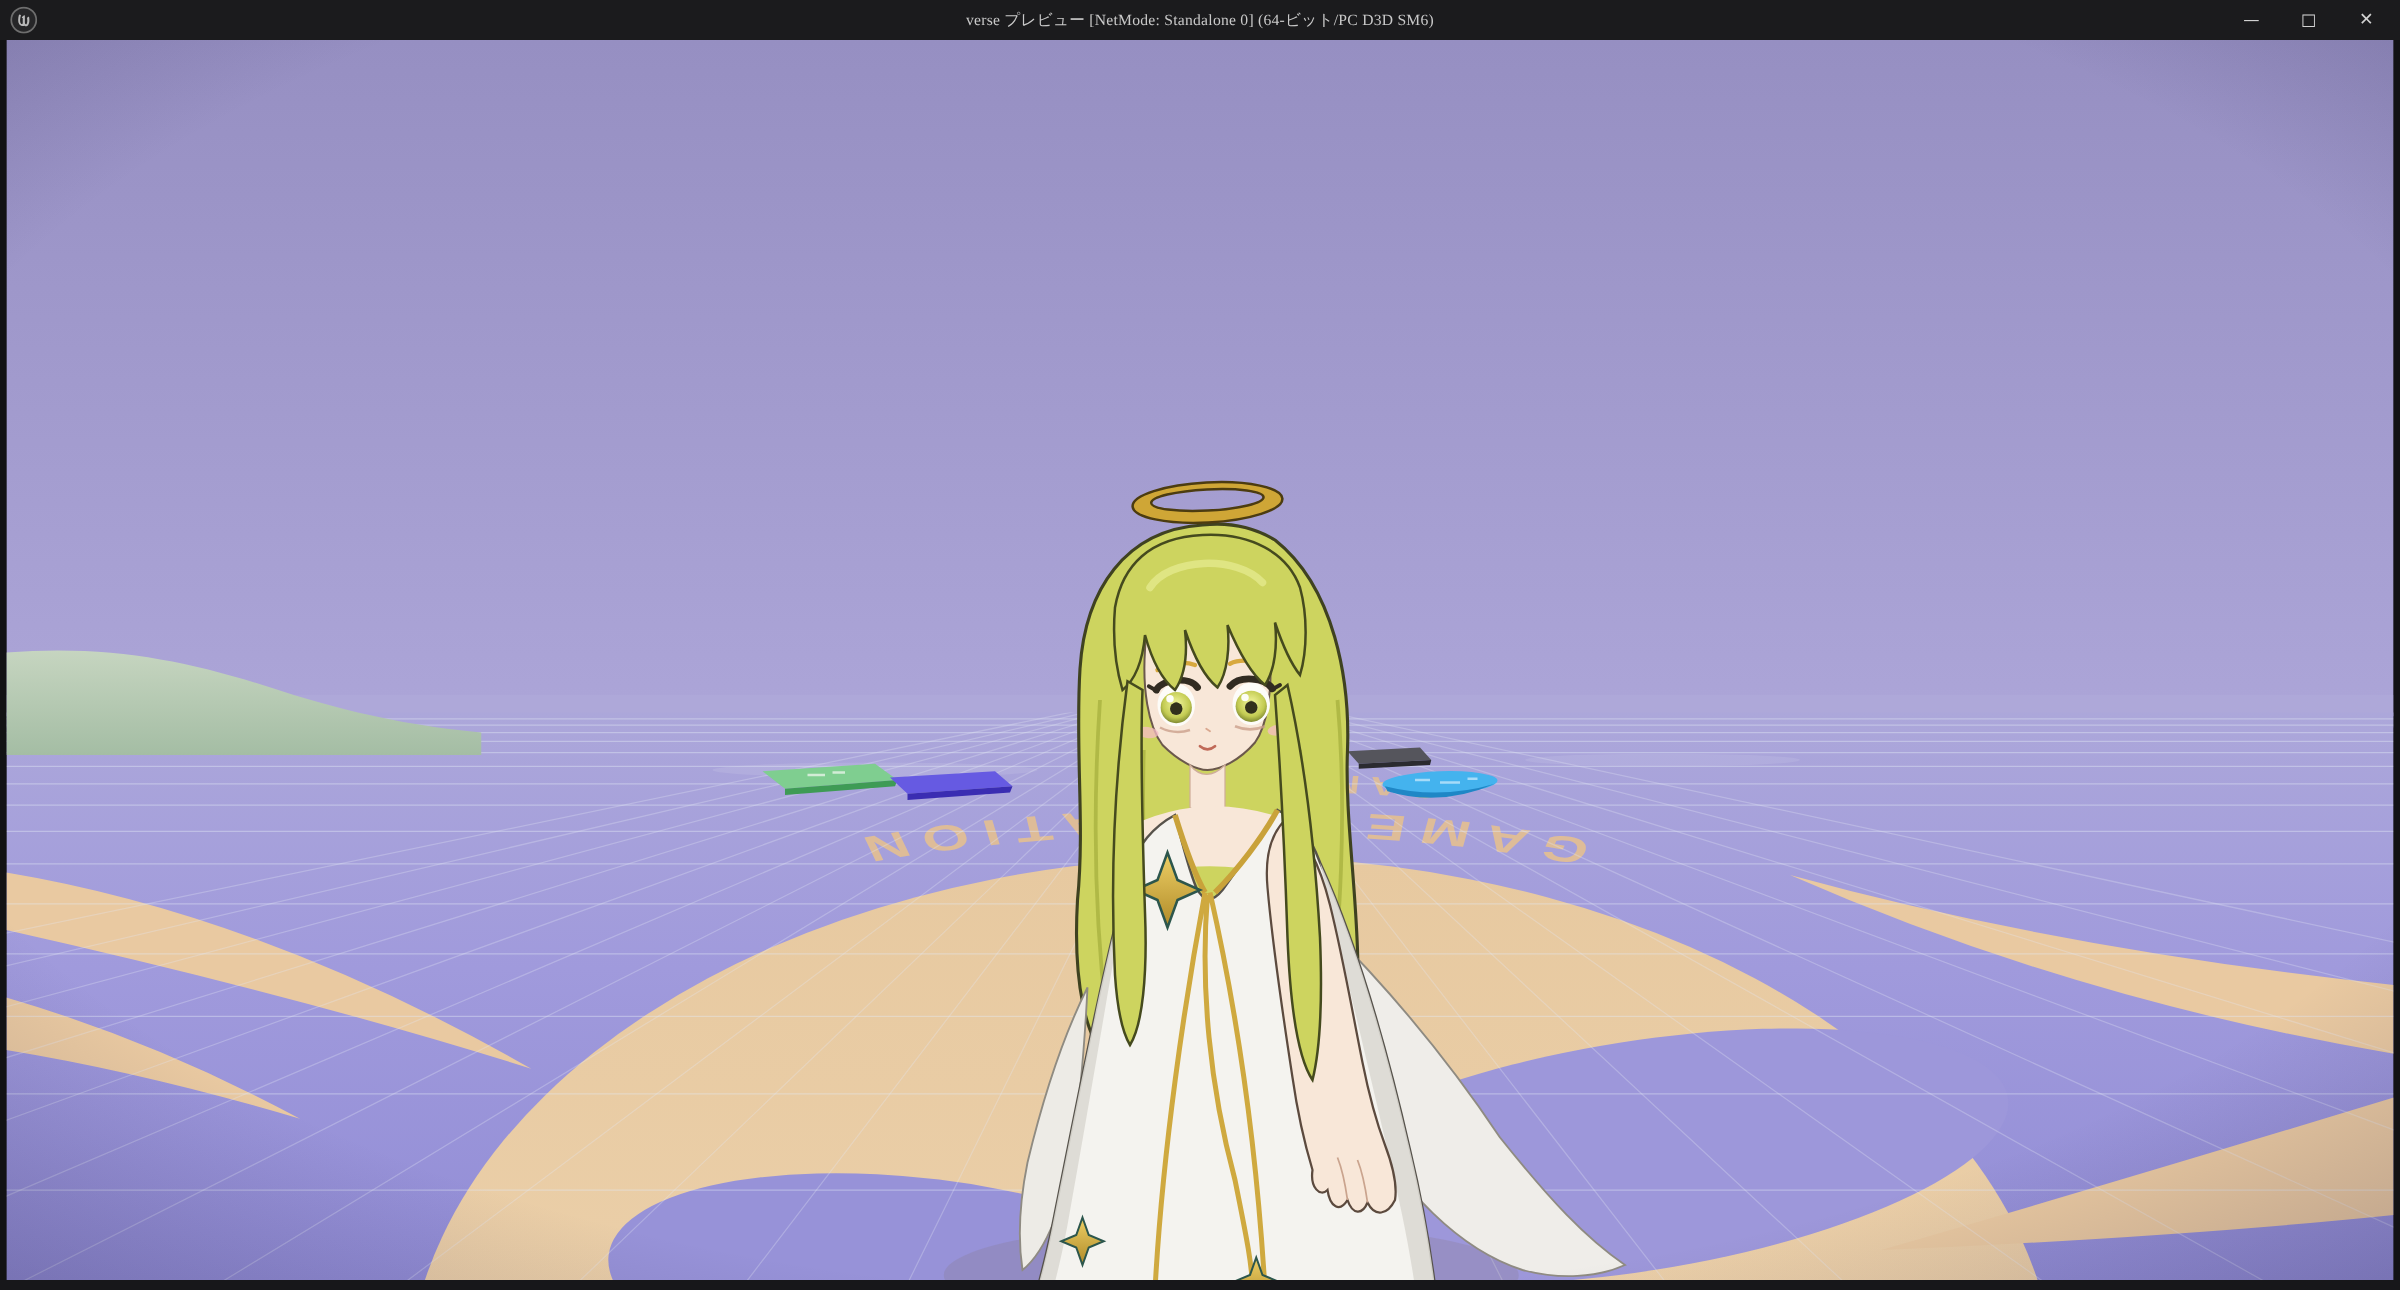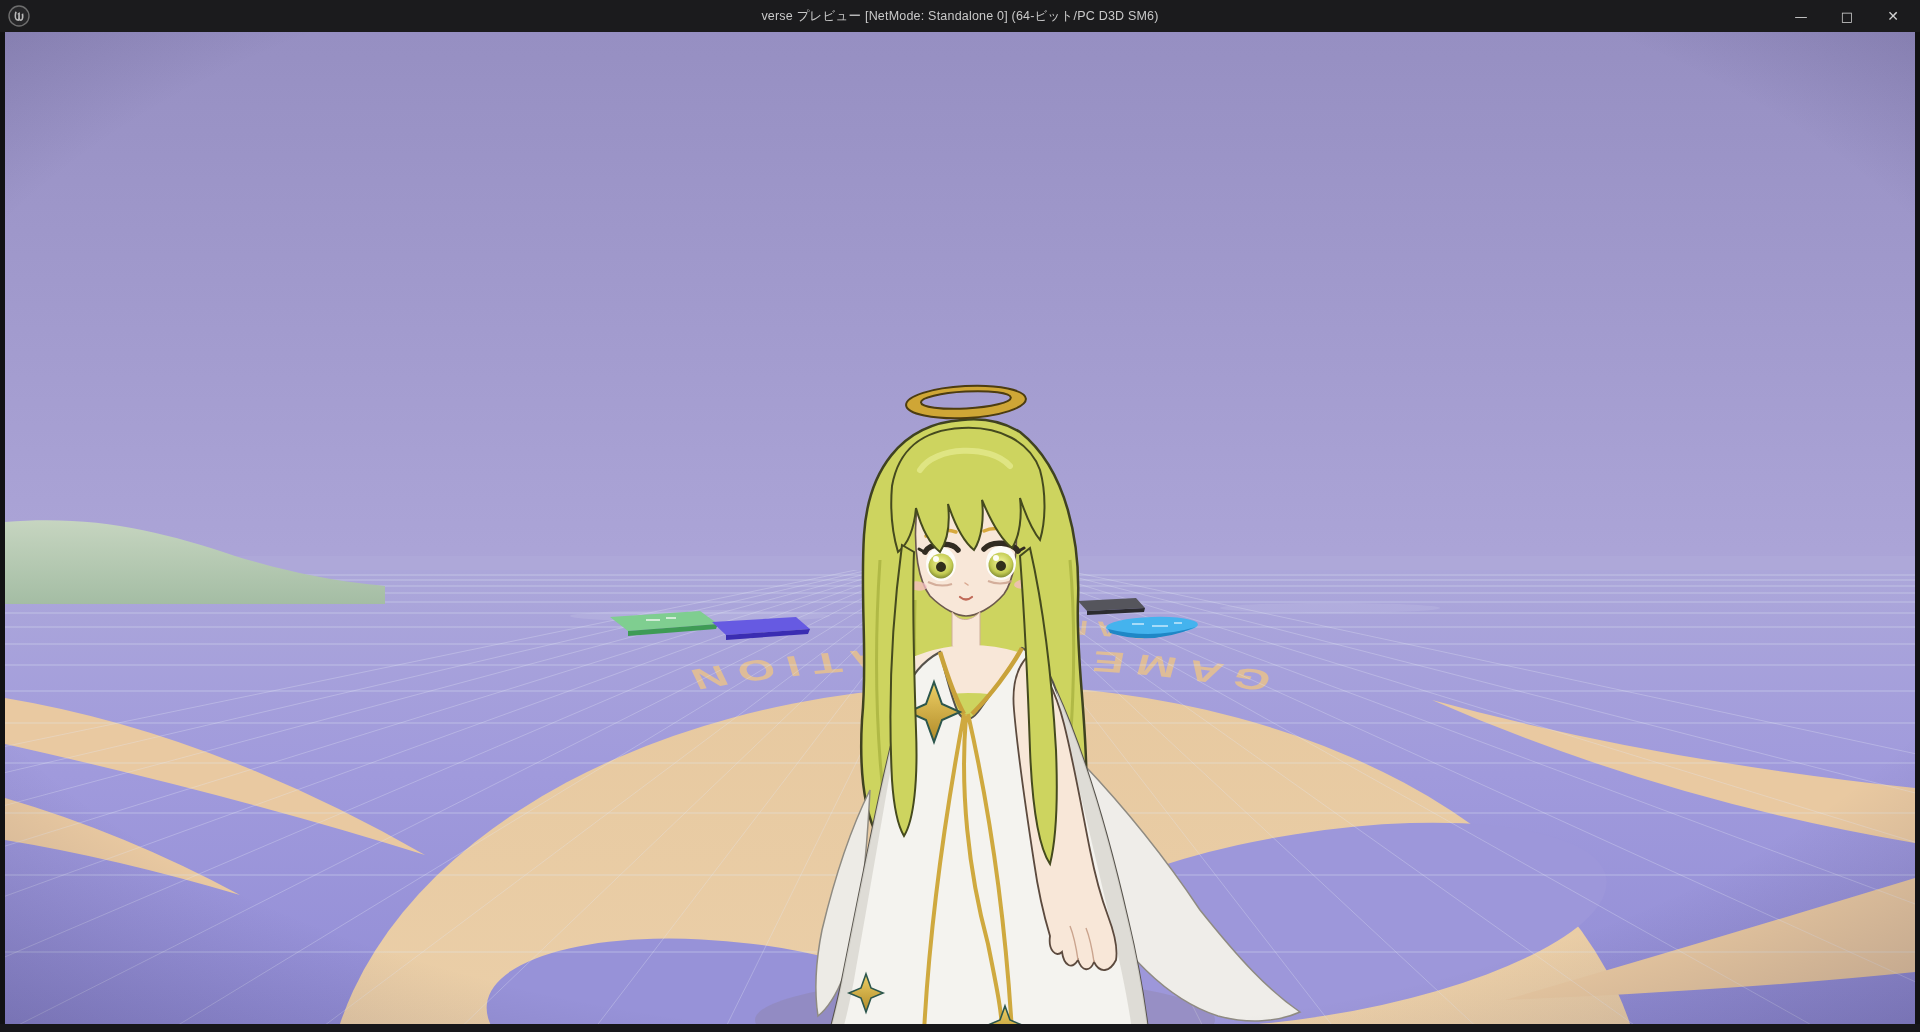--- a/index.html
+++ b/index.html
@@ -8,21 +8,21 @@
     background:#141416;font-family:"Liberation Sans","DejaVu Sans",sans-serif;
     -webkit-font-smoothing:antialiased;
   }
   
   .titlebar{
     position:absolute;top:0;left:0;width:1920px;height:32px;
     background:#1b1b1d;z-index:30;
   }
   .titlebar .title{
     position:absolute;left:0;right:0;top:0;height:32px;line-height:32px;
-    text-align:center;font-size:12.5px;color:#c9c9c9;letter-spacing:.2px;
+    text-align:center;font-size:12.5px;color:#c9c9c9;letter-spacing:.2px;font-family:Liberation Serif, serif;
   }
   .logo{
     position:absolute;left:8px;top:5px;width:22px;height:22px;
   }
   .winbtns{position:absolute;right:4px;top:0;height:32px;display:flex;}
   .winbtn{
     width:46px;height:32px;display:flex;align-items:center;justify-content:center;
     color:#d2d2d2;font-size:13px;font-family:"DejaVu Sans",sans-serif;cursor:pointer;
   }
   .winbtn.close{font-size:14px;}

